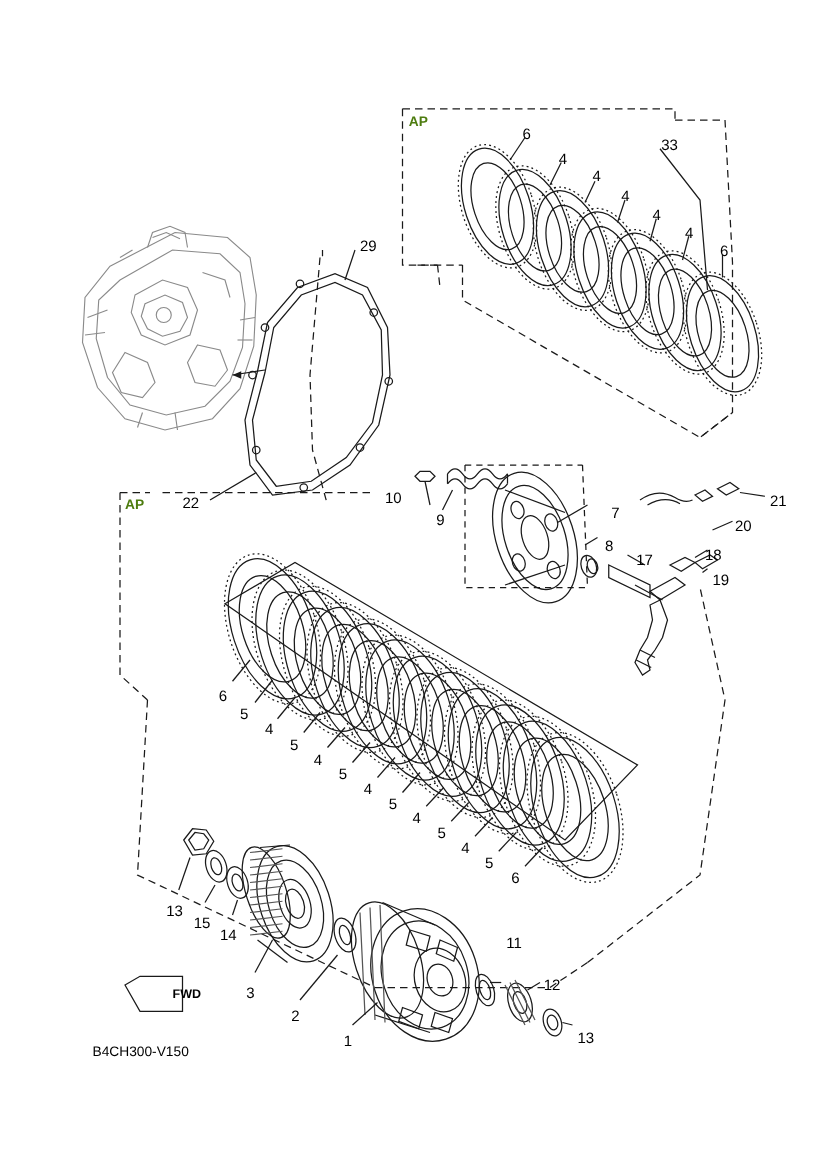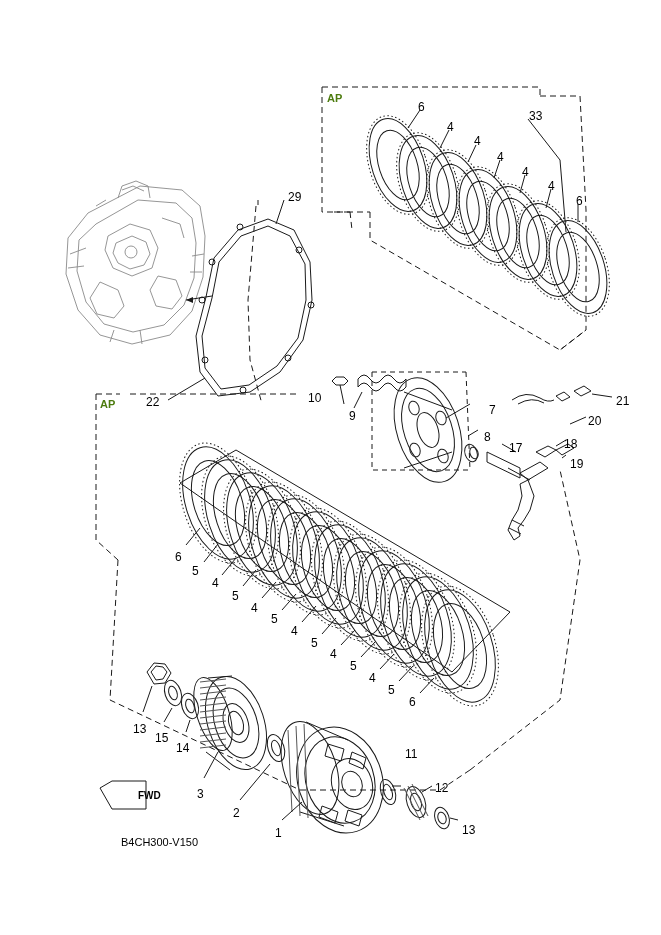--- a/index.html
+++ b/index.html
@@ -47,21 +47,20 @@
     white-space: nowrap;
   }
   #part-code {
     position: absolute;
     left: 74px;
     top: 836px;
     font-family: "Liberation Sans", sans-serif;
     font-size: 11px;
     color: #000000;
     white-space: nowrap;
-    margin-left: 47px;
   }
 </style>
 </head>
 <body>
 
 <div id="page">
 
   <svg id="diagram-svg" viewBox="0 0 661 935">
     <defs>
       <g id="fd-teeth">

